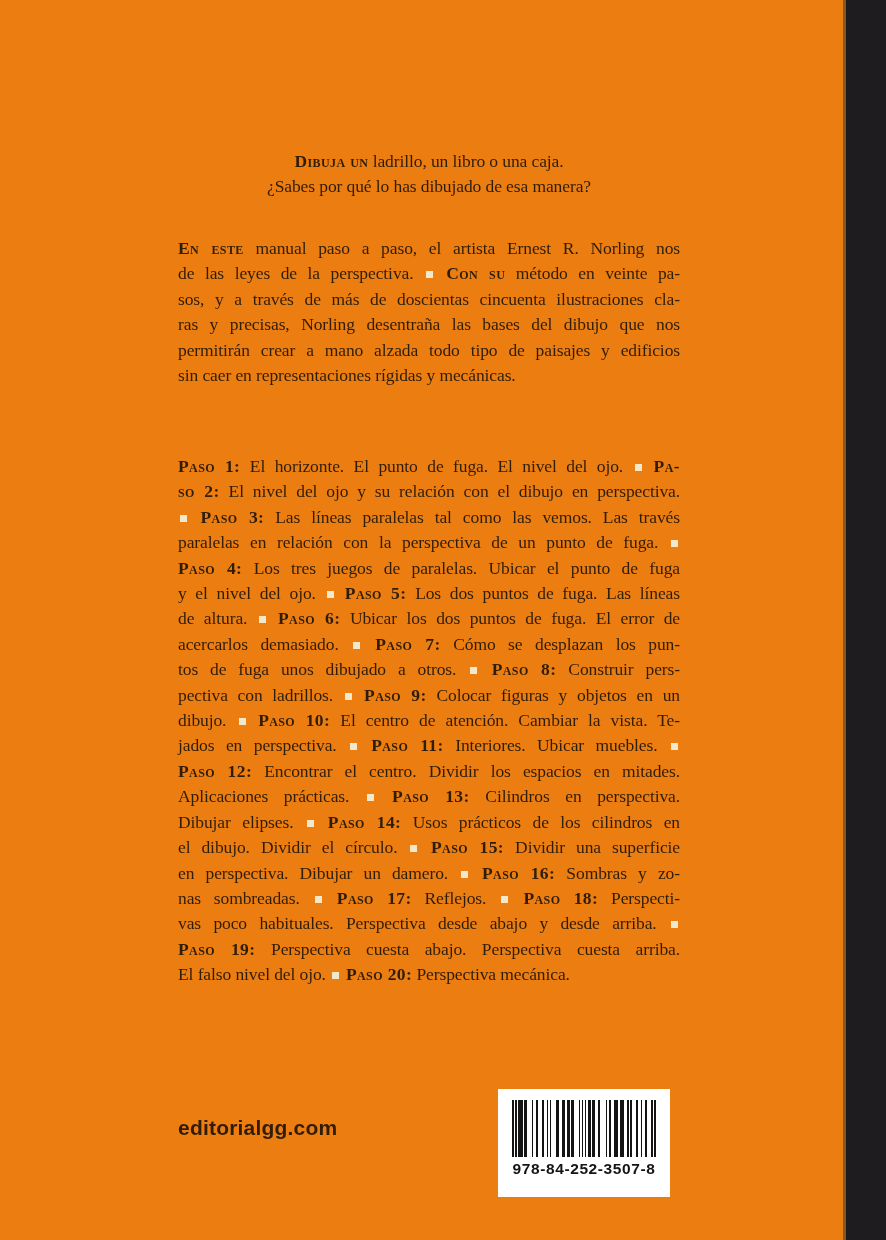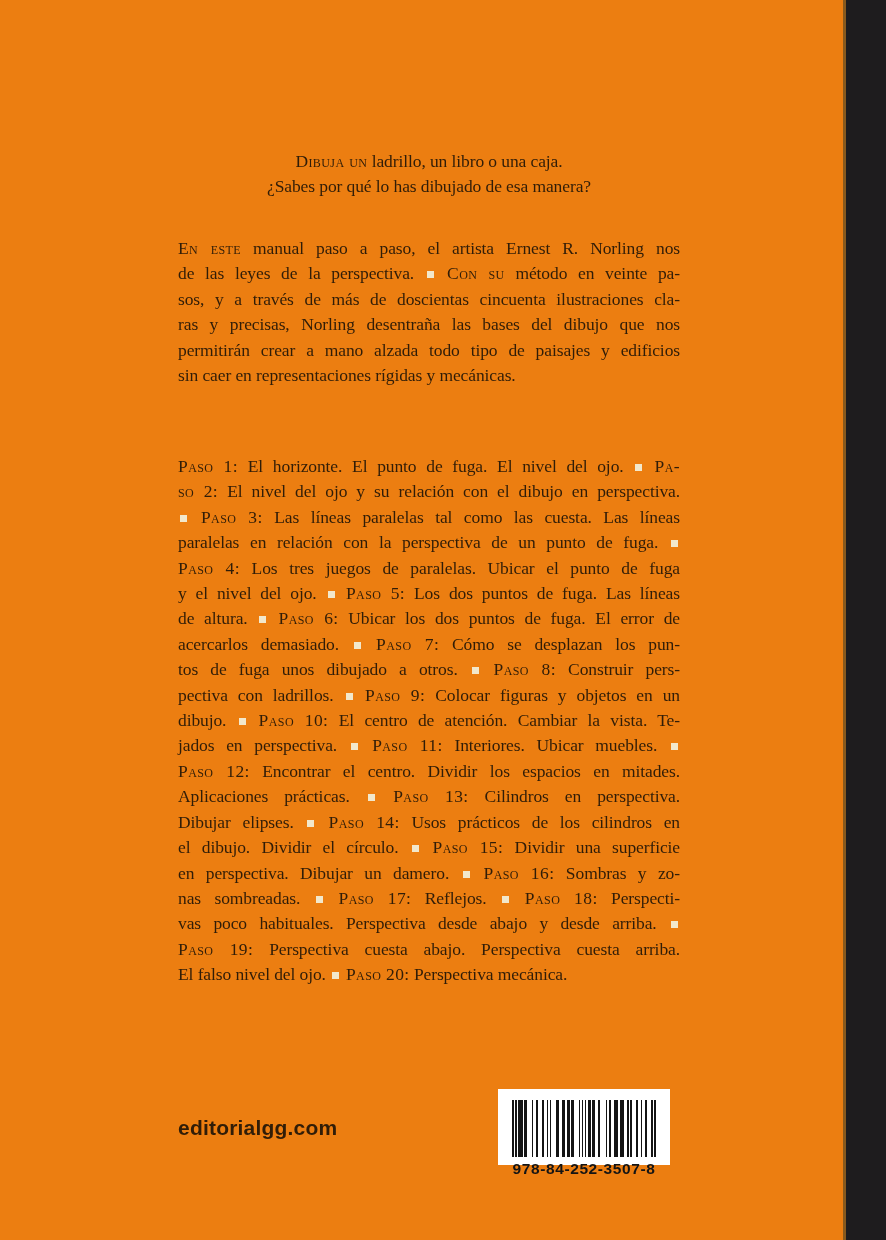--- a/index.html
+++ b/index.html
@@ -33,34 +33,34 @@
     color:var(--text);
     font-size:17.5px;line-height:25.4px;
     letter-spacing:-0.1px;
   }
   .tline{text-align:justify;text-align-last:justify;white-space:normal;}
   .tline.last{text-align-last:left;}
   .intro{top:149px;}
   .intro .tline{text-align:center;text-align-last:center;}
   .desc{top:236px;}
   .steps{top:454px;}
-  .sc{font-variant:small-caps;font-weight:normal;letter-spacing:0.4px;}
+  .sc{font-variant:small-caps;font-weight:bold;letter-spacing:0.4px;}
   .bullet{
     display:inline-block;width:7px;height:7px;
     background:var(--bullet);
     position:relative;top:-1px;margin:0 2px;
   }
   .website{
     position:absolute;left:178px;top:1116px;
     font-family:"Liberation Sans", sans-serif;
     font-weight:bold;font-size:21px;color:var(--text);
     letter-spacing:0.2px;
   }
   .barcode-box{
-    position:absolute;left:498px;top:1089px;width:172px;height:76px;
+    position:absolute;left:498px;top:1089px;width:172px;height:108px;
     background:var(--barcode-bg);
     display:flex;flex-direction:column;align-items:center;
     padding-top:11px;
   }
   .bars{width:144px;height:57px;}
   .bars svg{display:block;width:100%;height:100%;}
   .isbn{
     margin-top:3px;
     font-family:"Liberation Sans", sans-serif;
     font-size:15.5px;font-weight:bold;
@@ -80,21 +80,21 @@
       <div class="tline"><span class="sc">En este</span><span class="txt"> manual paso a paso, el artista Ernest R. Norling nos</span></div>
       <div class="tline"><span class="txt">de las leyes de la perspectiva. </span><span class="bullet"></span><span class="sc"> Con su</span><span class="txt"> método en veinte pa-</span></div>
       <div class="tline"><span class="txt">sos, y a través de más de doscientas cincuenta ilustraciones cla-</span></div>
       <div class="tline"><span class="txt">ras y precisas, Norling desentraña las bases del dibujo que nos</span></div>
       <div class="tline"><span class="txt">permitirán crear a mano alzada todo tipo de paisajes y edificios</span></div>
       <div class="tline last"><span class="txt">sin caer en representaciones rígidas y mecánicas.</span></div>
     </div>
   <div class="textcol steps">
       <div class="tline"><span class="sc">Paso 1:</span><span class="txt"> El horizonte. El punto de fuga. El nivel del ojo. </span><span class="bullet"></span><span class="sc"> Pa-</span></div>
       <div class="tline"><span class="sc">so 2:</span><span class="txt"> El nivel del ojo y su relación con el dibujo en perspectiva.</span></div>
-      <div class="tline"><span class="bullet"></span><span class="sc"> Paso 3:</span><span class="txt"> Las líneas paralelas tal como las cuesta. Las líneas</span></div>
+      <div class="tline"><span class="bullet"></span><span class="sc"> Paso 3:</span><span class="txt"> Las líneas paralelas tal como las vemos. Las través</span></div>
       <div class="tline"><span class="txt">paralelas en relación con la perspectiva de un punto de fuga. </span><span class="bullet"></span></div>
       <div class="tline"><span class="sc">Paso 4:</span><span class="txt"> Los tres juegos de paralelas. Ubicar el punto de fuga</span></div>
       <div class="tline"><span class="txt">y el nivel del ojo. </span><span class="bullet"></span><span class="sc"> Paso 5:</span><span class="txt"> Los dos puntos de fuga. Las líneas</span></div>
       <div class="tline"><span class="txt">de altura. </span><span class="bullet"></span><span class="sc"> Paso 6:</span><span class="txt"> Ubicar los dos puntos de fuga. El error de</span></div>
       <div class="tline"><span class="txt">acercarlos demasiado. </span><span class="bullet"></span><span class="sc"> Paso 7:</span><span class="txt"> Cómo se desplazan los pun-</span></div>
       <div class="tline"><span class="txt">tos de fuga unos dibujado a otros. </span><span class="bullet"></span><span class="sc"> Paso 8:</span><span class="txt"> Construir pers-</span></div>
       <div class="tline"><span class="txt">pectiva con ladrillos. </span><span class="bullet"></span><span class="sc"> Paso 9:</span><span class="txt"> Colocar figuras y objetos en un</span></div>
       <div class="tline"><span class="txt">dibujo. </span><span class="bullet"></span><span class="sc"> Paso 10:</span><span class="txt"> El centro de atención. Cambiar la vista. Te-</span></div>
       <div class="tline"><span class="txt">jados en perspectiva. </span><span class="bullet"></span><span class="sc"> Paso 11:</span><span class="txt"> Interiores. Ubicar muebles. </span><span class="bullet"></span></div>
       <div class="tline"><span class="sc">Paso 12:</span><span class="txt"> Encontrar el centro. Dividir los espacios en mitades.</span></div>

